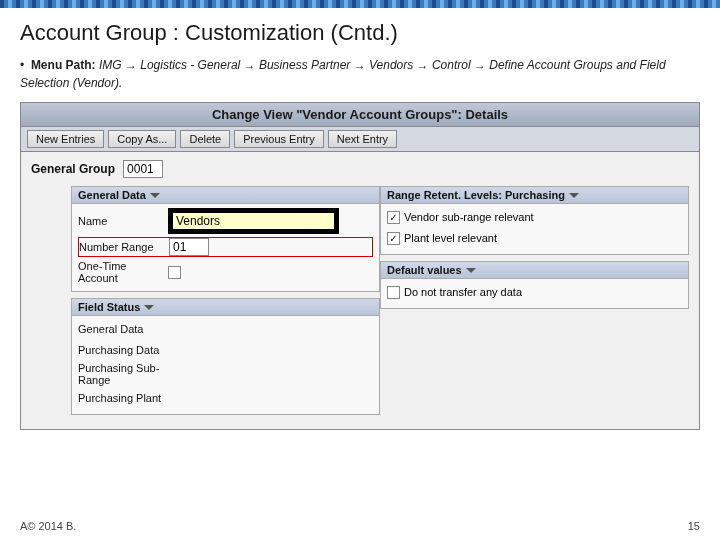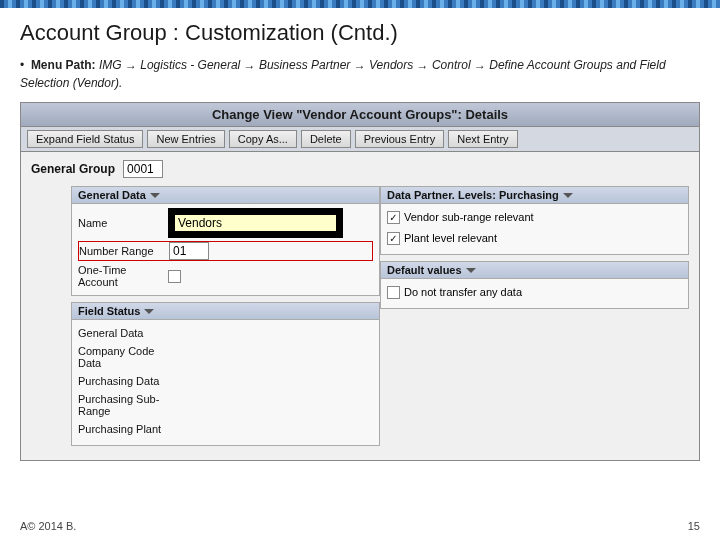--- a/index.html
+++ b/index.html
@@ -163,21 +163,21 @@
     .form-field {
       background: #fff;
       border: 1px solid #888;
       padding: 1px 3px;
       font-size: 12px;
       min-width: 100px;
     }
 
     .form-field-highlighted {
       background: #ffffcc;
-      border: 7px solid #000000;
+      border: 5px solid #000000;
     }
 
     .form-field-wide {
       min-width: 150px;
     }
 
     .form-field-small {
       min-width: 30px;
       max-width: 40px;
     }
@@ -249,21 +249,20 @@
 
   <div class="menu-path">
     • &nbsp;<strong>Menu Path:</strong>&nbsp;<span>IMG → Logistics - General → Business Partner → Vendors → Control → Define Account Groups and Field Selection (Vendor).</span>
   </div>
 
   <div class="sap-window">
 
     <div class="sap-title-bar">Change View "Vendor Account Groups": Details</div>
 
     <div class="sap-toolbar">
-      <button class="sap-btn">Expand Field Status</button>
       <button class="sap-btn">New Entries</button>
       <button class="sap-btn">Copy As...</button>
       <button class="sap-btn">Delete</button>
       <button class="sap-btn">Previous Entry</button>
       <button class="sap-btn">Next Entry</button>
     </div>
 
     <div class="sap-body">
 
       <div class="account-group-row">
@@ -296,40 +295,37 @@
             </div>
           </div>
 
           <div class="section-box">
             <div class="section-header">Field Status</div>
             <div class="section-body">
               <div class="form-row">
                 <span class="form-label">General Data</span>
               </div>
               <div class="form-row">
-                <span class="form-label">Company Code Data</span>
-              </div>
-              <div class="form-row">
                 <span class="form-label">Purchasing Data</span>
               </div>
               <div class="form-row">
                 <span class="form-label">Purchasing Sub-Range</span>
               </div>
               <div class="form-row">
                 <span class="form-label">Purchasing Plant</span>
               </div>
             </div>
           </div>
 
         </div>
 
         <div class="form-col-right">
 
           <div class="section-box">
-            <div class="section-header-right">Data Partner. Levels: Purchasing</div>
+            <div class="section-header-right">Range Retent. Levels: Purchasing</div>
             <div class="section-body">
               <div class="form-row">
                 <div class="checkbox-field checkbox-checked"></div>
                 <span style="font-size:11px; margin-left:4px;">Vendor sub-range relevant</span>
               </div>
               <div class="form-row">
                 <div class="checkbox-field checkbox-checked"></div>
                 <span style="font-size:11px; margin-left:4px;">Plant level relevant</span>
               </div>
             </div>

